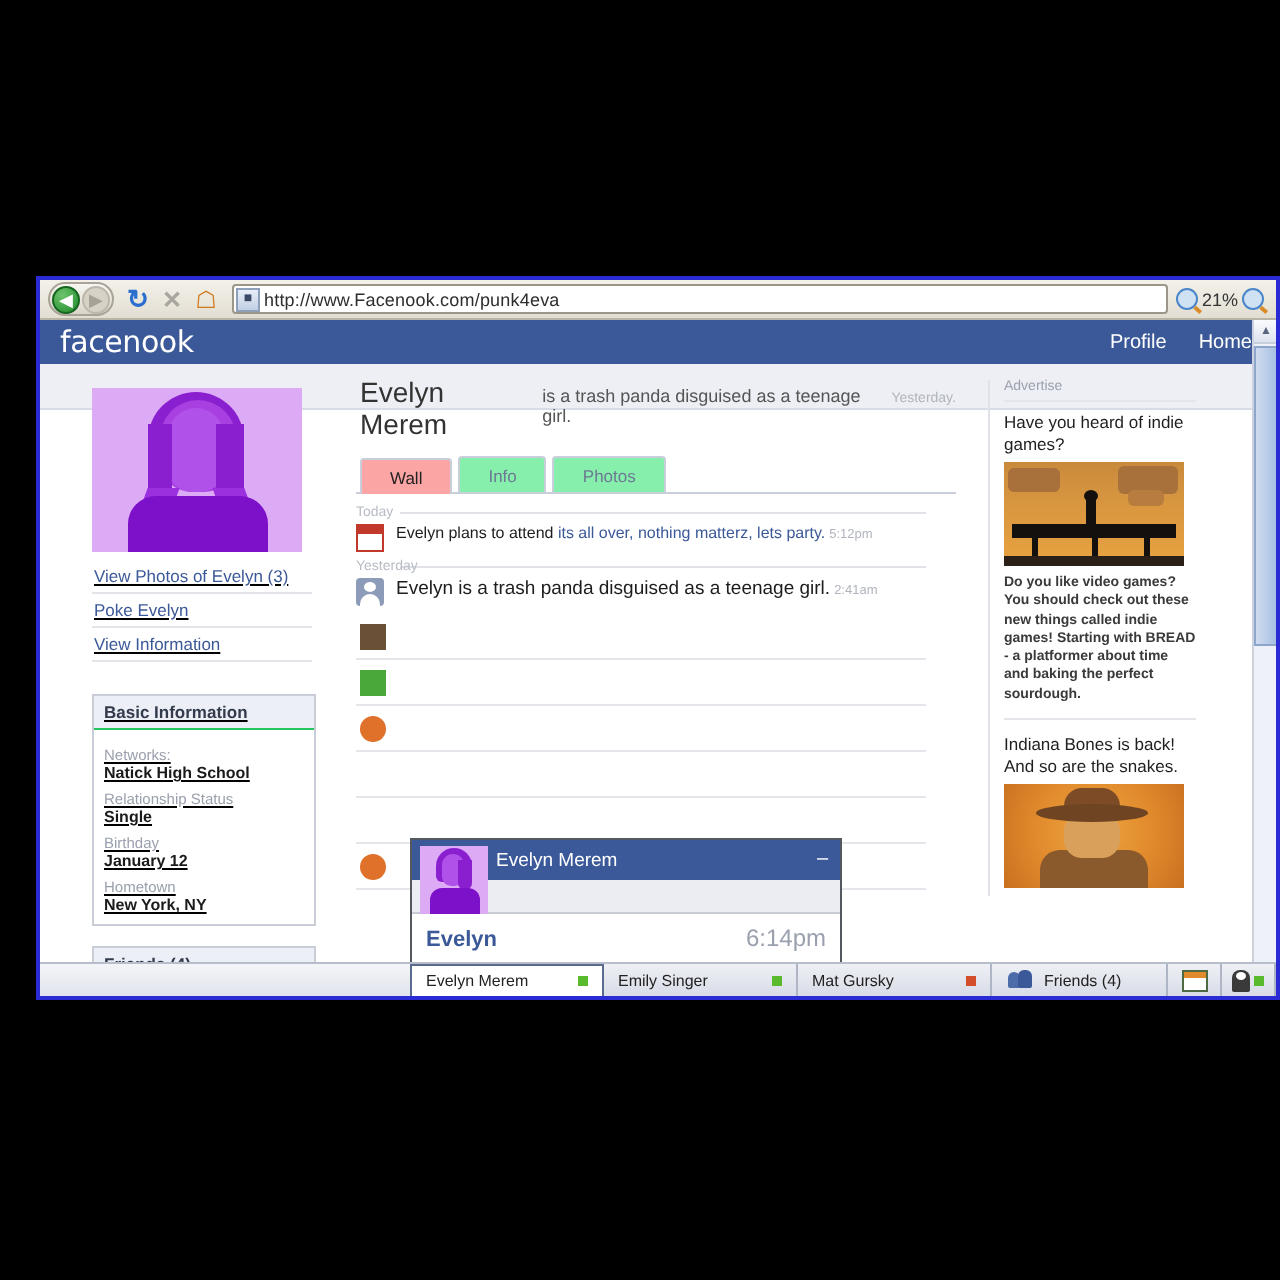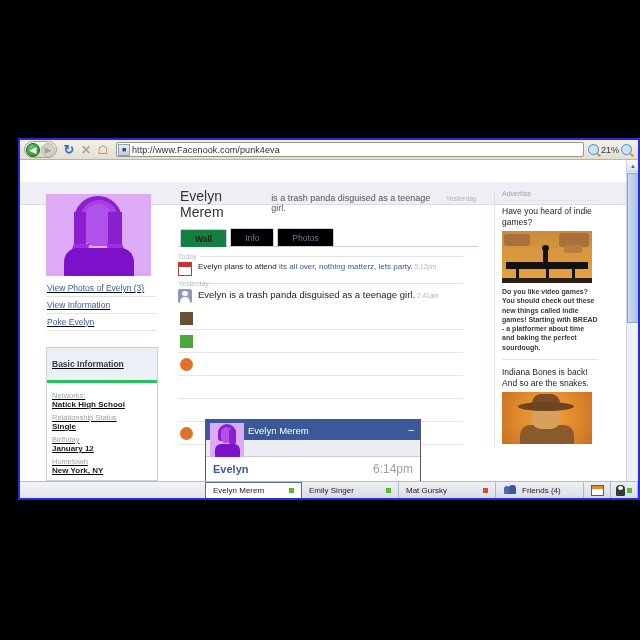--- a/index.html
+++ b/index.html
@@ -270,25 +270,25 @@
   }
 
   #basic-info-box {
     margin-top: 16px;
     width: 110px;
     border: 1px solid #c8cdd8;
     background: #ffffff;
   }
   .box-title {
     background: #eceff5;
-    border-bottom: 3px solid #22c55e;
+    border-bottom: 1px solid #22c55e;
     font-size: 8.5px;
     font-weight: bold;
     color: #333b4d;
-    padding: 11px 5px;
+    padding: 3px 5px;
   }
   .box-body { padding: 4px 5px 5px 5px; }
   .info-label {
     font-size: 7.5px;
     color: #9aa0ad;
     margin-top: 4px;
   }
   .info-value {
     font-size: 8px;
     color: #1a1a1a;
@@ -332,30 +332,30 @@
   #tabs-row {
     display: flex;
     margin-top: 8px;
     border-bottom: 1px solid #c9cedb;
     padding-left: 2px;
   }
   .tab {
     font-size: 8.5px;
     padding: 4px 14px 3px 14px;
     color: #6d7894;
-    background: #000000;
+    background: #86efac;
     border: 1px solid #c9cedb;
     border-bottom: none;
     margin-right: 3px;
     border-radius: 2px 2px 0 0;
   }
   .tab.active {
-    background: #15803d;
+    background: #fca5a5;
     color: #222222;
-    font-weight: bold;
+    font-weight: normal;
     border-color: #c9cedb;
     position: relative;
     top: 1px;
   }
 
   #wall-area {
     margin-top: 6px;
     width: 285px;
     position: relative;
   }
@@ -776,40 +776,47 @@
 
       <div id="zoom-controls">
         <div class="mag"></div>
         <div id="zoom-level">21%</div>
         <div class="mag"></div>
       </div>
     </div>
 
     <div id="page-viewport">
 
+      <div id="fb-header">
+        <div id="fb-logo">facenook</div>
+        <div id="fb-nav">
+          <div class="fb-nav-link">Profile</div>
+          <div class="fb-nav-link">Home</div>
+        </div>
+      </div>
 
       <div id="fb-body">
         <div id="content-strip"></div>
 
         <div id="left-col">
           <div id="profile-pic">
             <div class="pp-hair"></div>
             <div class="pp-head"></div>
             <div class="pp-face"></div>
             <div class="pp-hairL"></div>
             <div class="pp-hairR"></div>
             <div class="pp-collarL"></div>
             <div class="pp-collarR"></div>
             <div class="pp-body"></div>
           </div>
 
           <div id="profile-links">
             <div class="side-link">View Photos of Evelyn (3)</div>
+            <div class="side-link">Poke Evelyn</div>
             <div class="side-link">View Information</div>
-            <div class="side-link">Poke Evelyn</div>
           </div>
 
           <div id="basic-info-box">
             <div class="box-title">Basic Information</div>
             <div class="box-body">
               <div class="info-label">Networks:</div>
               <div class="info-value">Natick High School</div>
               <div class="info-label">Relationship Status</div>
               <div class="info-value">Single</div>
               <div class="info-label">Birthday</div>

